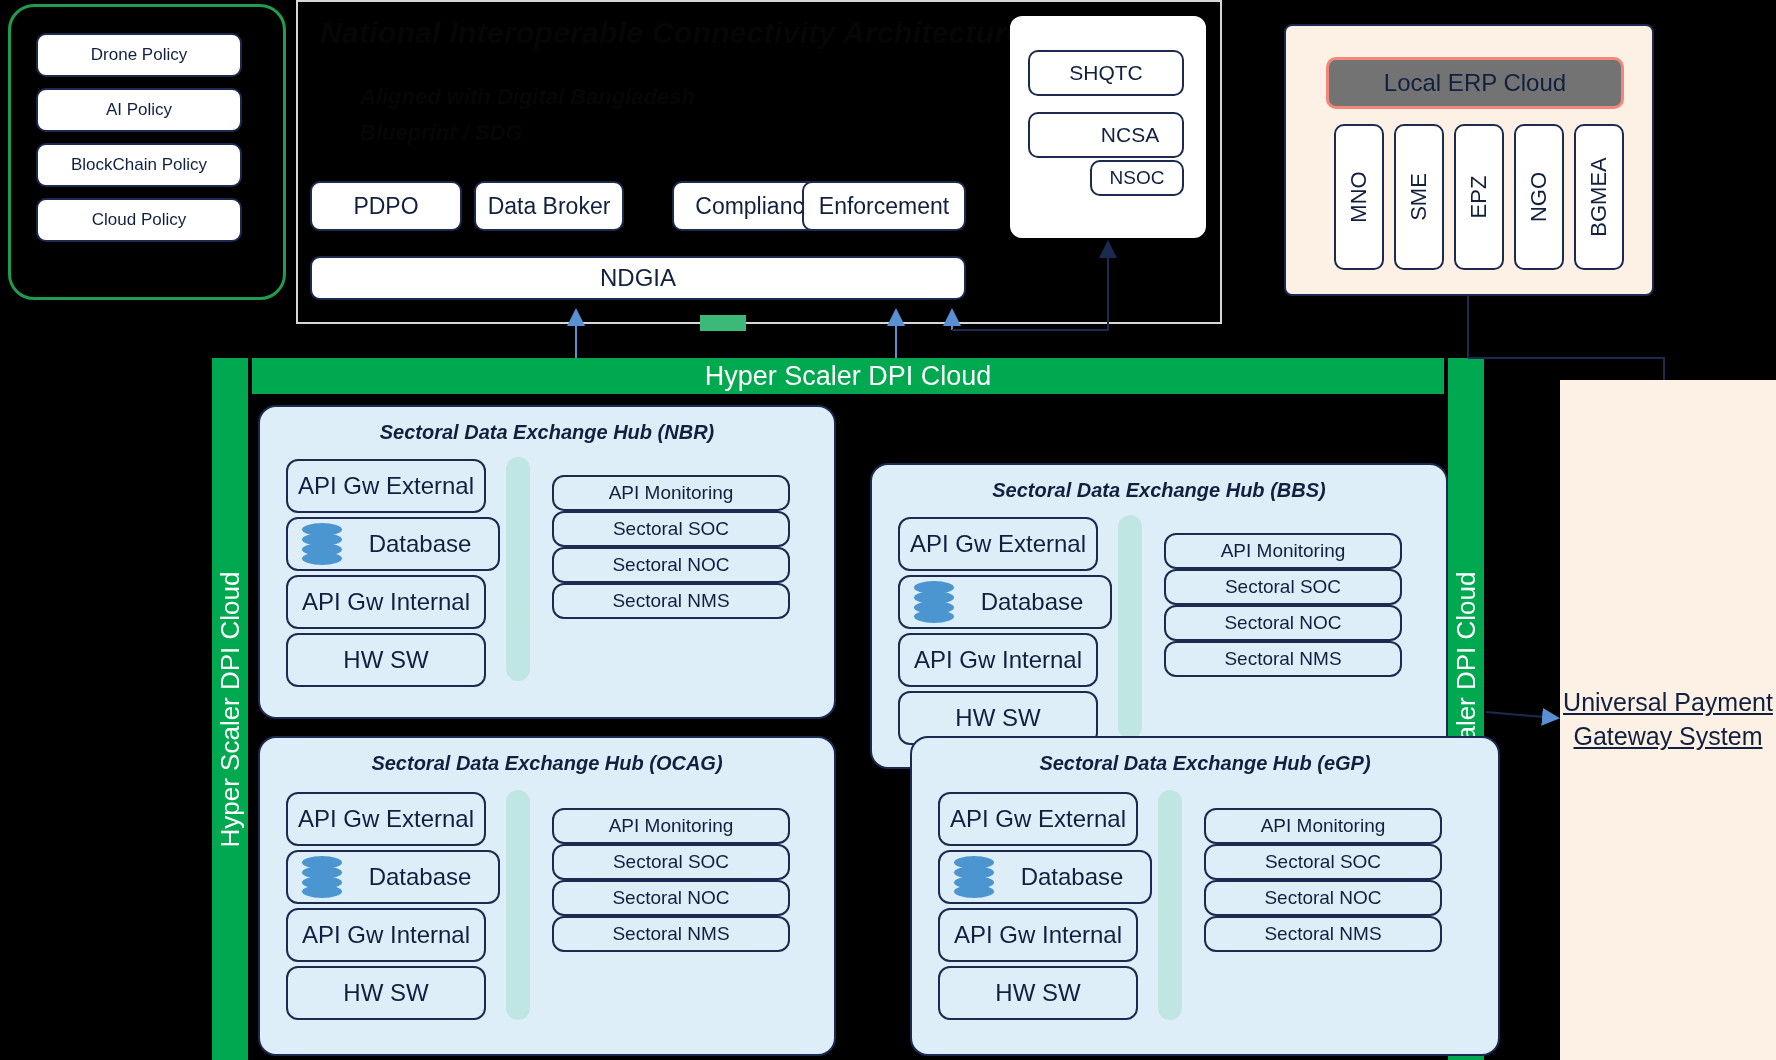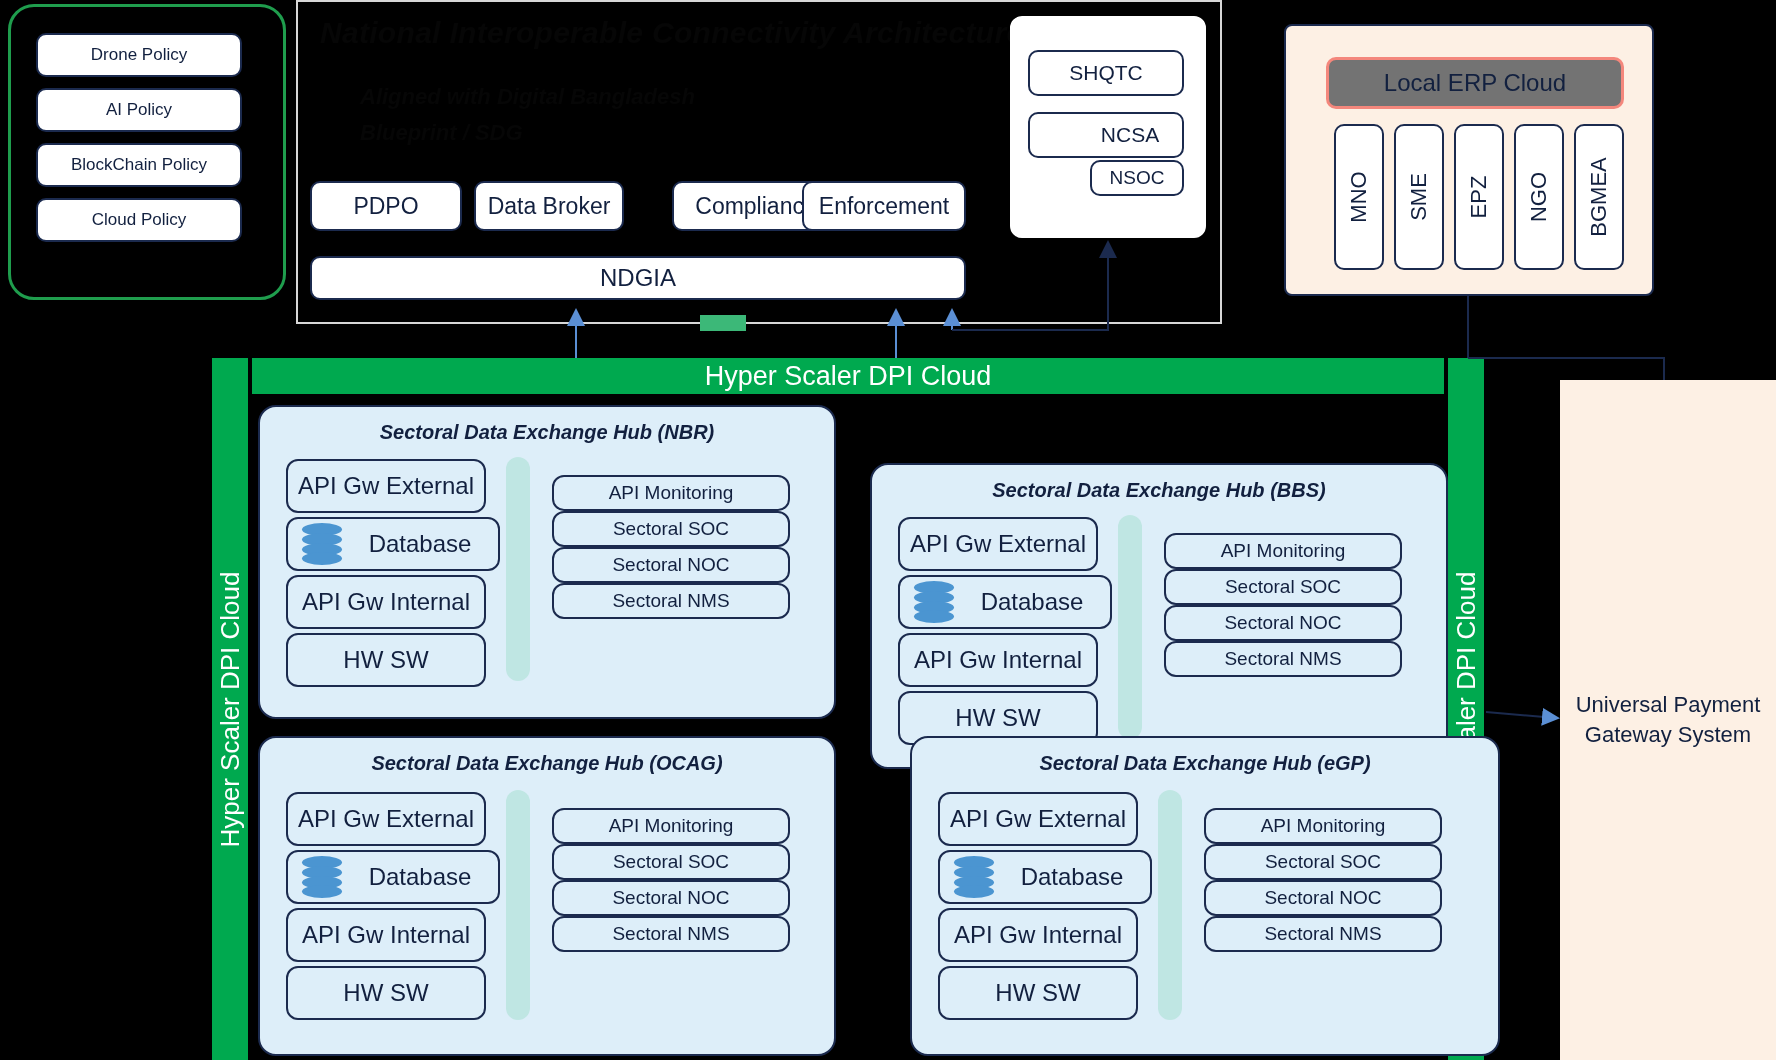--- a/index.html
+++ b/index.html
@@ -87,21 +87,21 @@
   .dbicon i{position:absolute;left:0;width:40px;height:13px;border-radius:50%;
       background:#4b95d1;display:block;}
   .dbicon i:nth-child(1){top:0;}
   .dbicon i:nth-child(2){top:10px;}
   .dbicon i:nth-child(3){top:20px;}
   .dbicon i:nth-child(4){top:29px;}
 
   
   #upgs{left:1560px;top:380px;width:216px;height:680px;background:#fdf0e4;
       display:flex;align-items:center;justify-content:center;}
-  #upgs span{font-size:22px;text-align:center;line-height:1.35;color:#12203f;}
+  #upgs span{font-size:25px;text-align:center;line-height:1.35;color:#12203f;text-decoration:underline;}
 
   
   svg#wires{position:absolute;left:0;top:0;width:1776px;height:1060px;
       pointer-events:none;}
   #green-stub{left:700px;top:315px;width:46px;height:16px;background:#3cb878;}
 </style>
 </head>
 <body>
 
 <div class="abs" id="policy-panel"></div>

